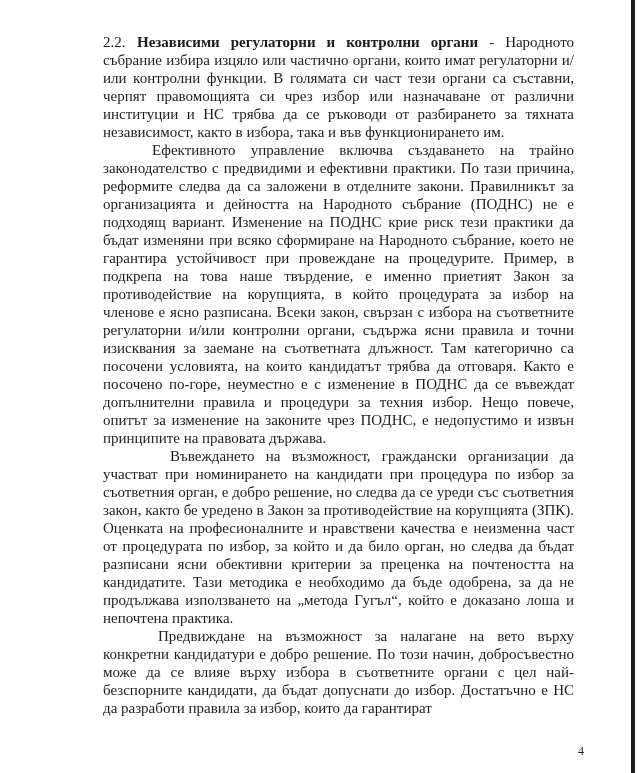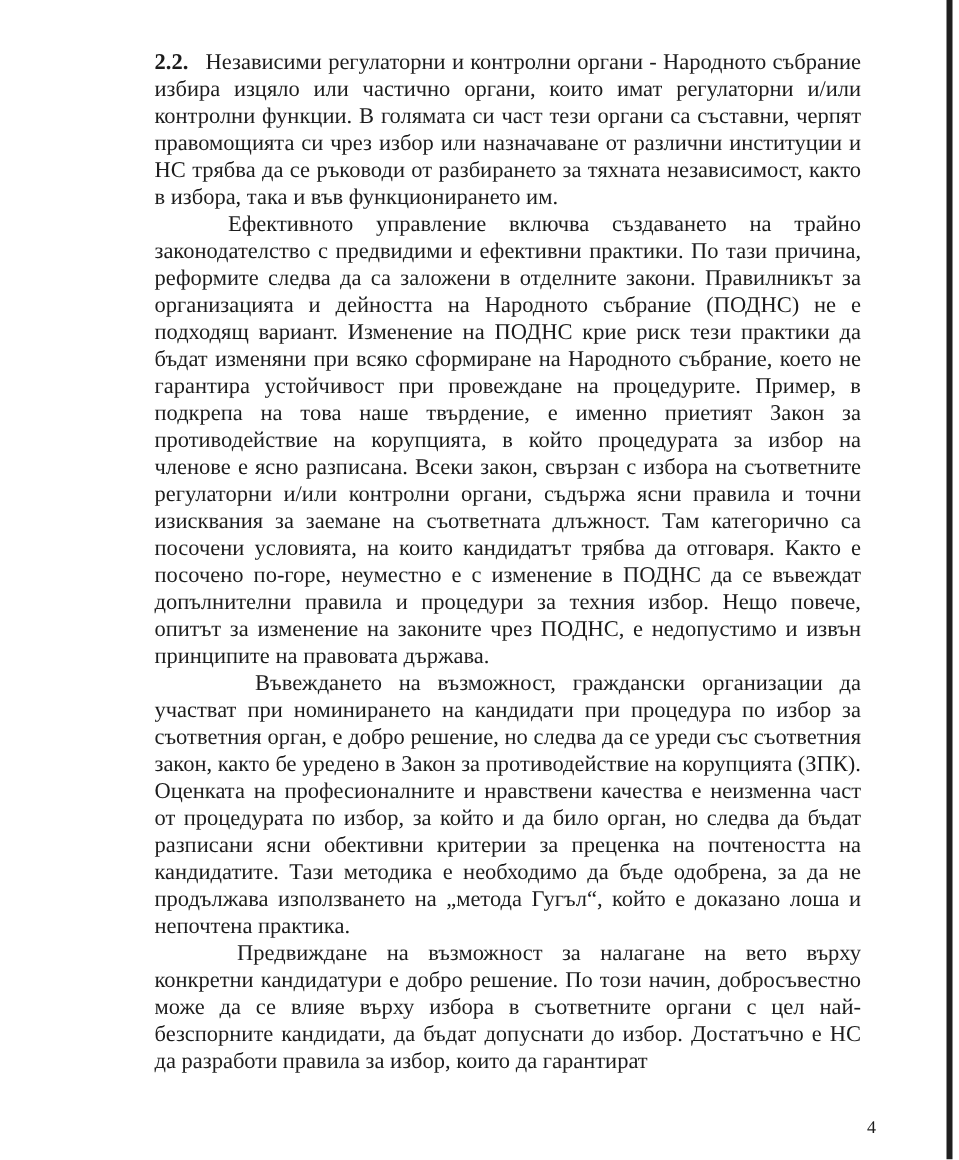--- a/index.html
+++ b/index.html
@@ -27,27 +27,27 @@
     line-height: 18px;
     text-align: justify;
   }
   .content p {
     margin: 0;
     padding: 0;
   }
   .section-num {
     display: inline-block;
     width: 34px;
-    font-weight: bold;
+    font-weight: normal;
   }
   .p1 { text-indent: 0; }
   .p2 { text-indent: 49px; margin-top: 0; }
   .p3 { text-indent: 67px; margin-top: 13px; }
   .p4 { text-indent: 55px; margin-top: 0; }
-  b.heading { font-weight: normal; }
+  b.heading { font-weight: bold; }
   .page-number {
     position: absolute;
     left: 578px;
     top: 744px;
     font-size: 12px;
     line-height: 14px;
     font-family: "Liberation Serif", serif;
     color: #1c1c1c;
   }
   .page-edge-line {

